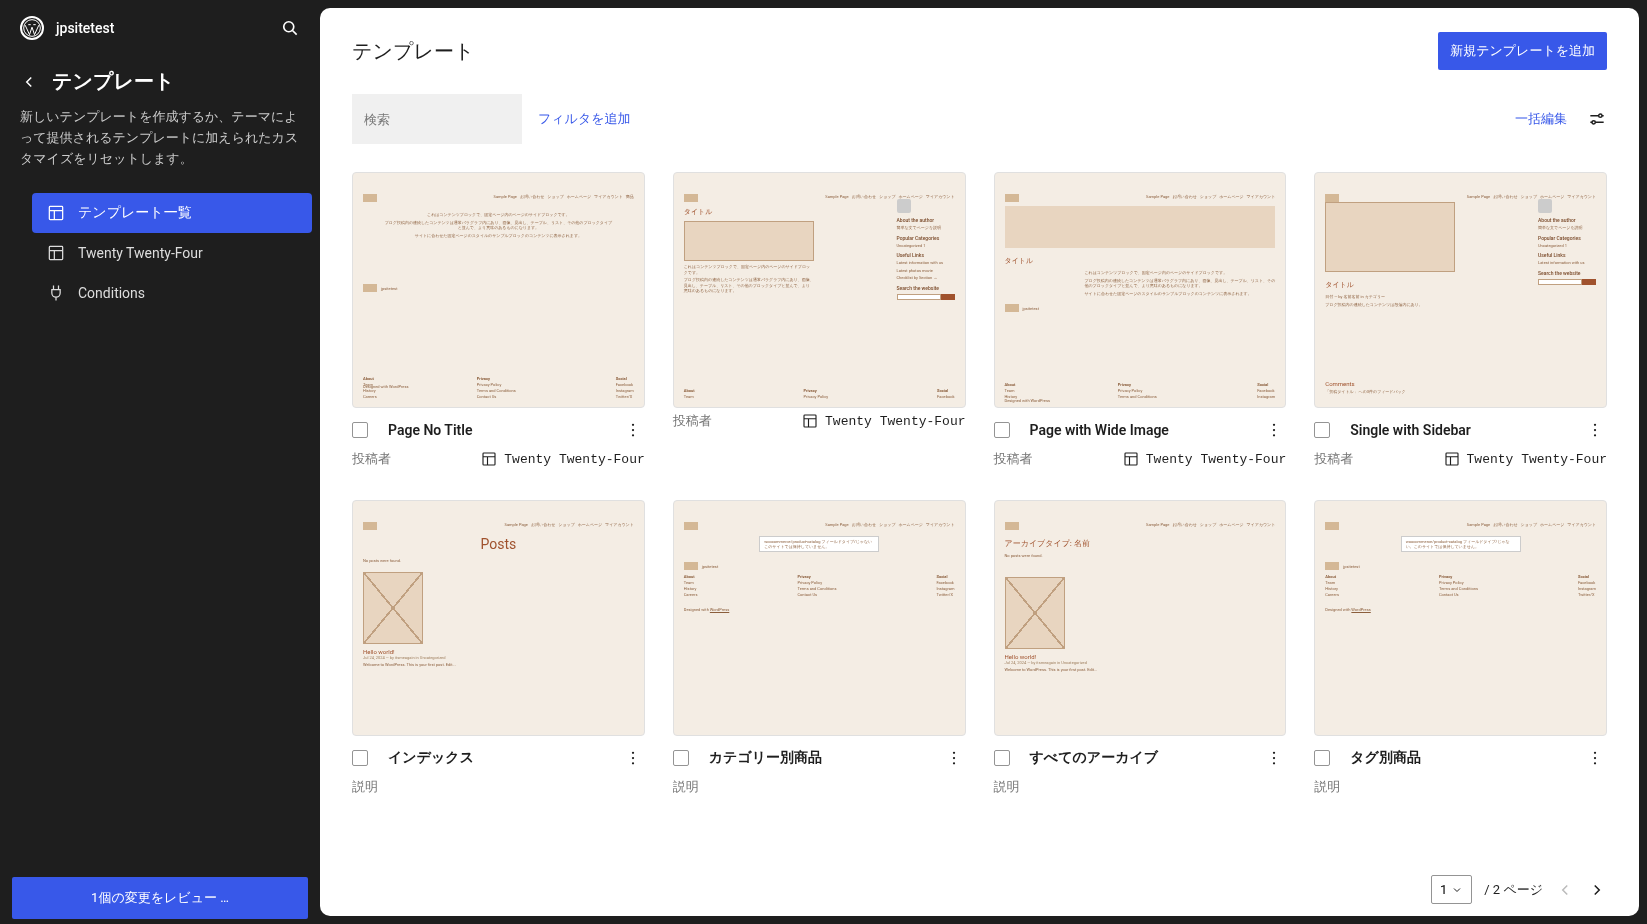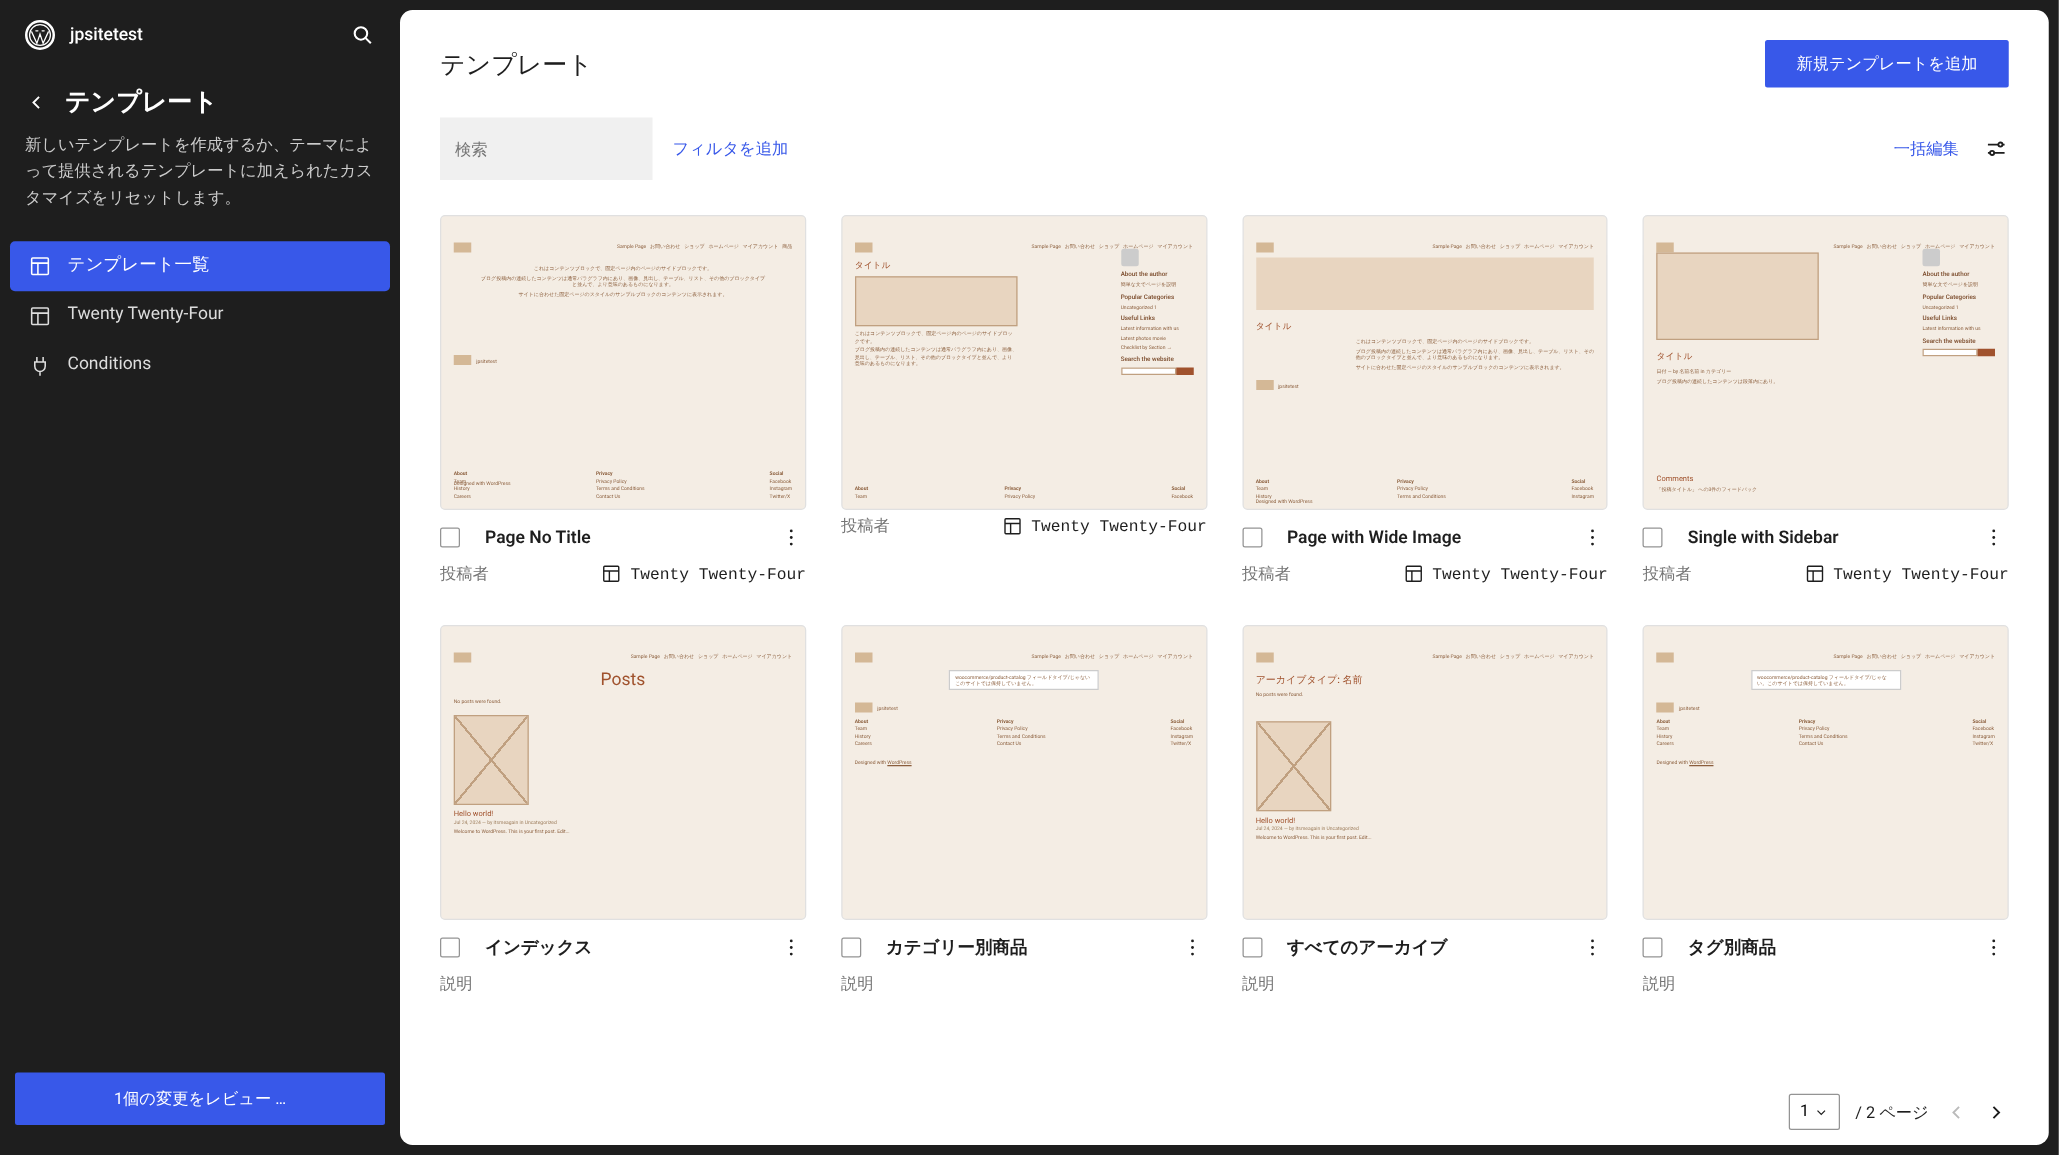--- a/index.html
+++ b/index.html
@@ -10,28 +10,28 @@
 .sidebar-title-wrap { display: flex; align-items: center; gap: 12px; }
 .wp-logo { width: 24px; height: 24px; border: 2px solid #fff; border-radius: 50%; display: flex; align-items: center; justify-content: center; font-size: 14px; font-weight: bold; }
 .wp-logo svg { width: 22px; height: 22px; }
 .site-name { font-size: 14px; font-weight: 500; }
 .search-ico { width: 20px; height: 20px; }
 .page-title-row { display: flex; align-items: center; gap: 14px; padding: 12px 20px 8px; }
 .back-chevron { width: 18px; height: 18px; }
 .page-title-txt { font-size: 20px; font-weight: 600; }
 .page-desc { font-size: 13px; line-height: 1.6; color: #ccc; padding: 4px 20px 16px; }
 .nav-list { padding: 8px; }
-.nav-item { display: flex; gap: 12px; padding: 10px 14px; border-radius: 4px; font-size: 14px; cursor: pointer; color: #ddd; }
+.nav-item { display: flex; align-items: center; gap: 12px; padding: 10px 14px; border-radius: 4px; font-size: 14px; cursor: pointer; color: #ddd; margin-left: 24px; }
 .nav-item.active { background: #3858e9; color: #fff; font-weight: 500; }
 .nav-icon { width: 20px; height: 20px; flex-shrink: 0; }
-.review-bar { margin: auto 12px 24px; padding: 12px; background: #3858e9; color: #fff; font-size: 13px; text-align: center; border-radius: 2px; cursor: pointer; }
+.review-bar { margin: auto 12px 5px; padding: 12px; background: #3858e9; color: #fff; font-size: 13px; text-align: center; border-radius: 2px; cursor: pointer; }
 .main { flex: 1; background: #fff; margin: 8px 8px 8px 0; border-radius: 10px; display: flex; flex-direction: column; overflow: hidden; }
 .main-header { display: flex; align-items: center; justify-content: space-between; padding: 24px 32px 18px; }
 .main-title { font-size: 20px; font-weight: 500; color: #1e1e1e; }
-.add-btn { background: #3858e9; color: #fff; border: none; padding: 10px 25px; font-size: 13px; border-radius: 2px; cursor: pointer; }
+.add-btn { background: #3858e9; color: #fff; border: none; padding: 10px 12px; font-size: 13px; border-radius: 2px; cursor: pointer; }
 .toolbar { display: flex; align-items: center; justify-content: space-between; padding: 6px 32px 12px; }
 .toolbar-left { display: flex; align-items: center; gap: 16px; }
 .search-box { display: flex; align-items: center; background: #f0f0f0; border-radius: 0; padding: 0 8px; width: 170px; height: 50px; }
 .search-input { border: none; background: transparent; font-size: 13px; flex: 1; outline: none; padding: 8px 4px; }
 .search-input::placeholder { color: #757575; }
 .add-filter { color: #3858e9; font-size: 13px; cursor: pointer; }
 .toolbar-right { display: flex; align-items: center; gap: 20px; }
 .bulk-edit { color: #3858e9; font-size: 13px; cursor: pointer; }
 .settings-ico { width: 20px; height: 20px; cursor: pointer; }
 .grid-wrap { flex: 1; overflow-y: auto; padding: 16px 32px 8px; }

